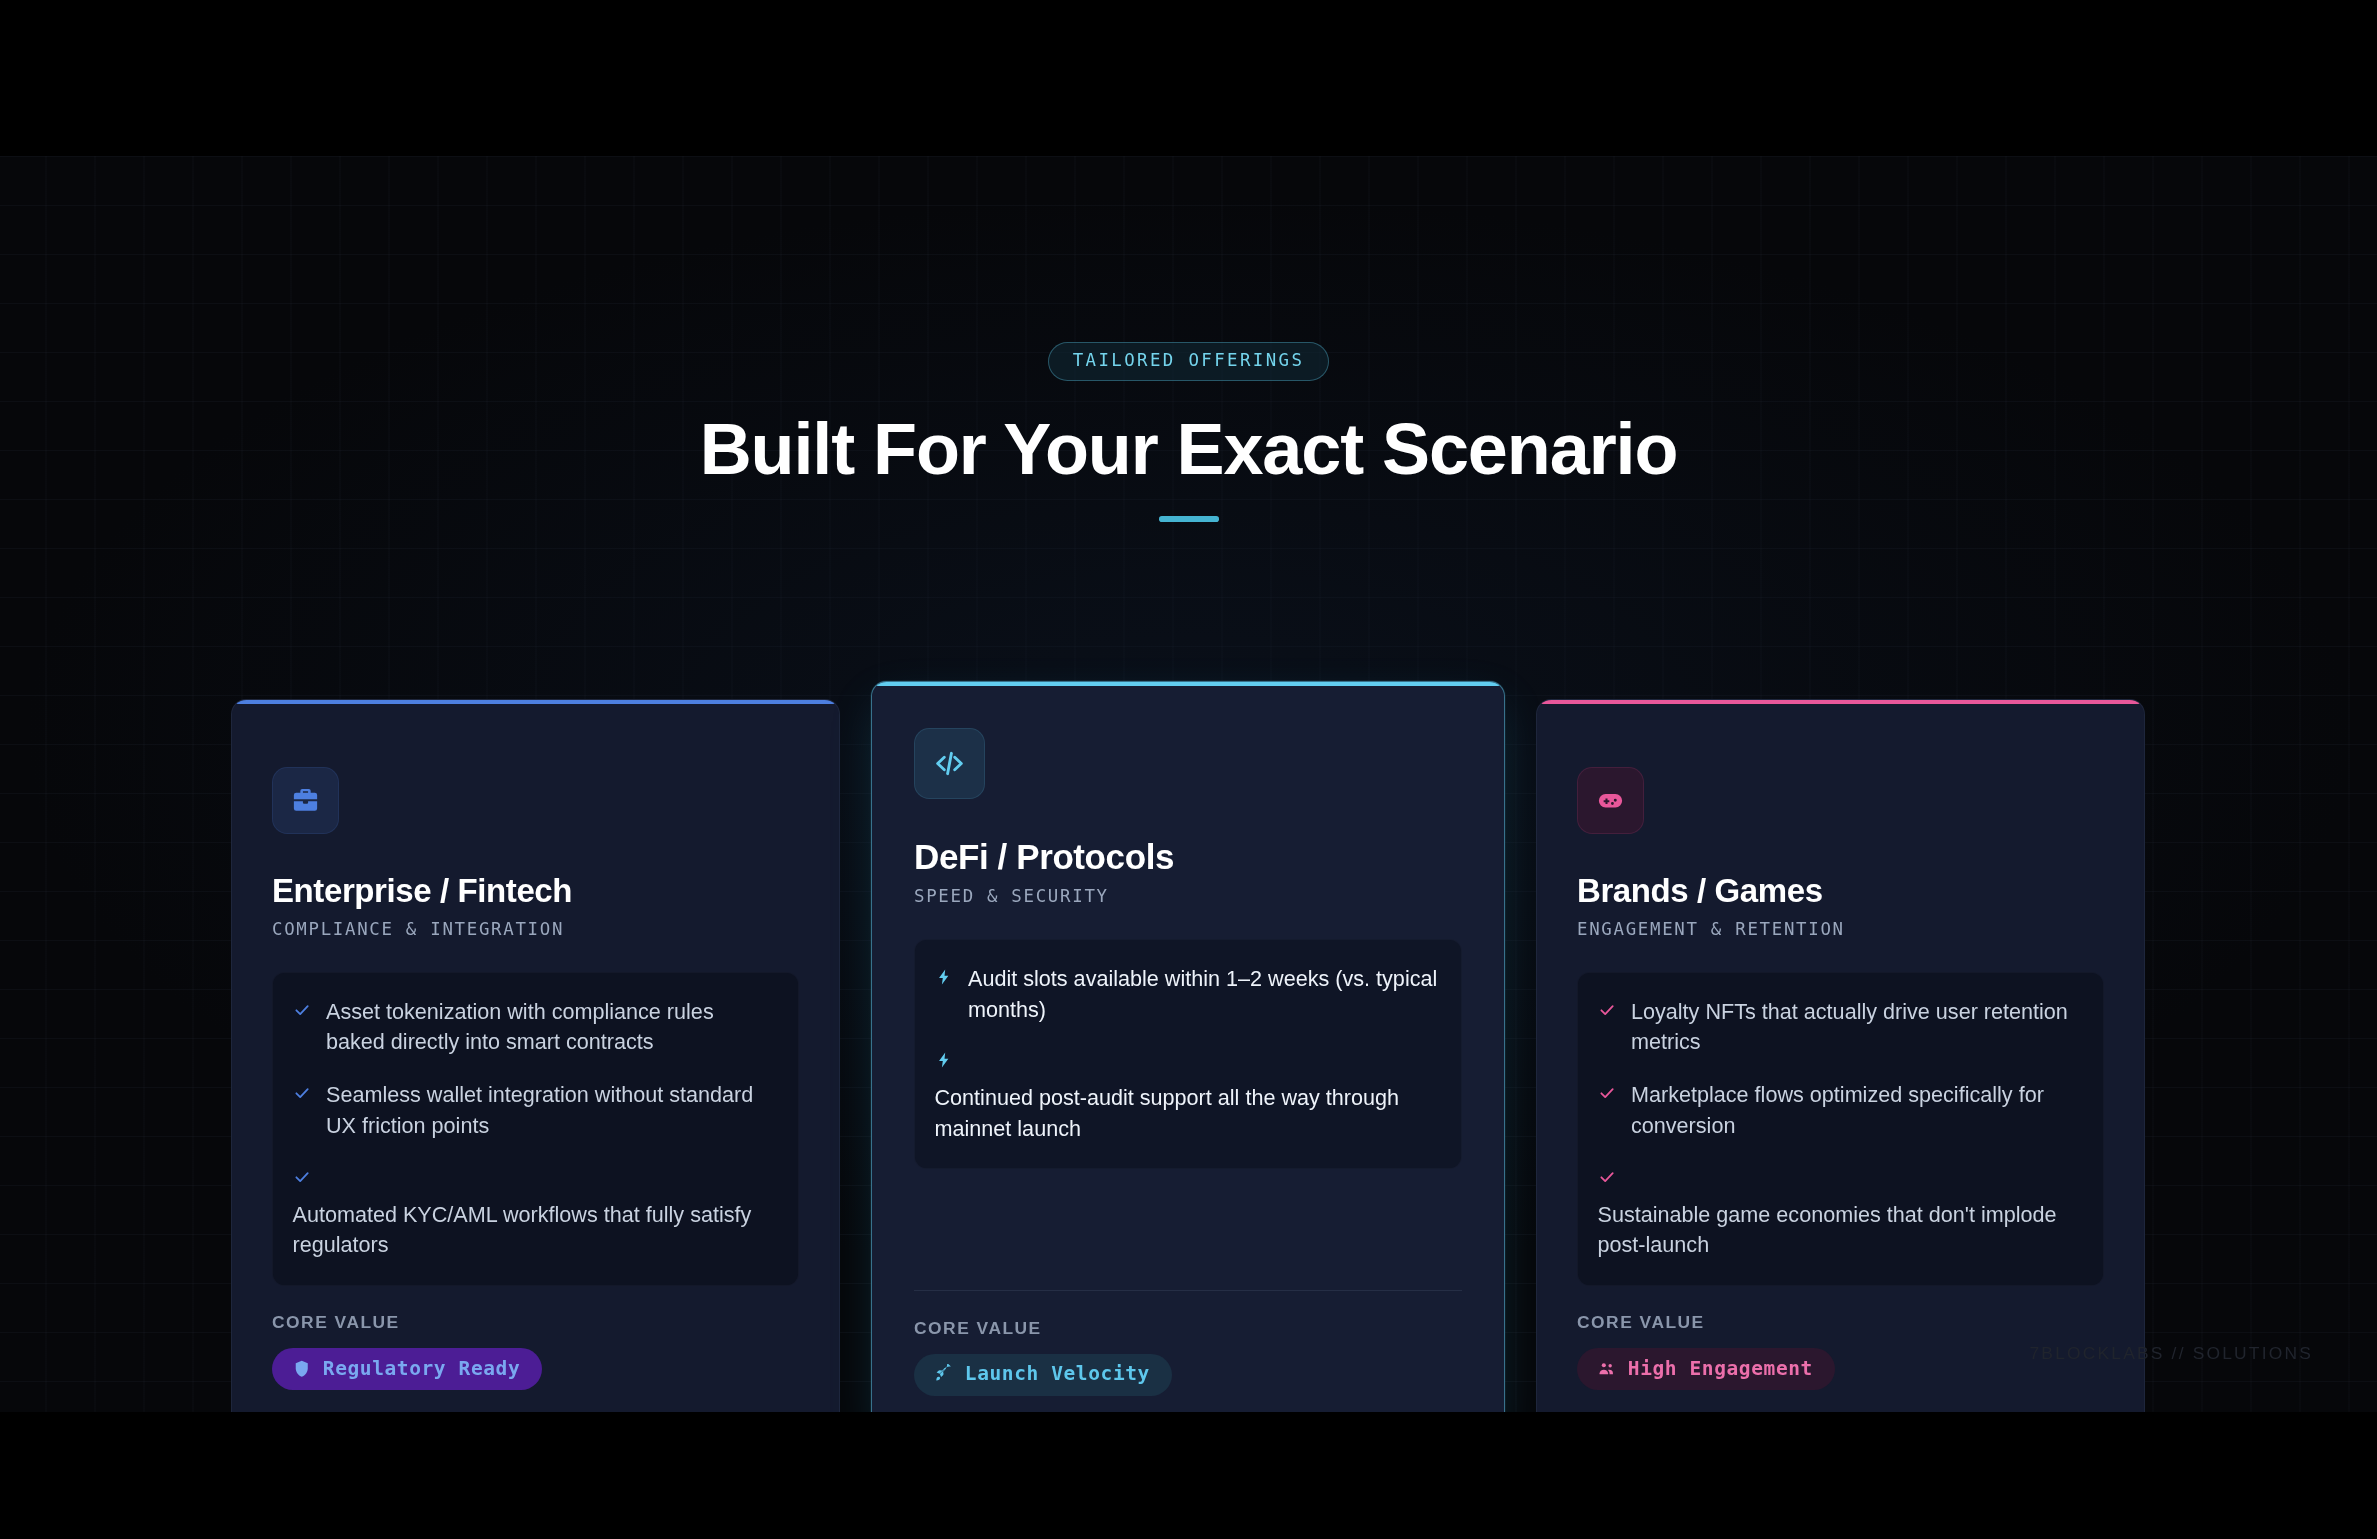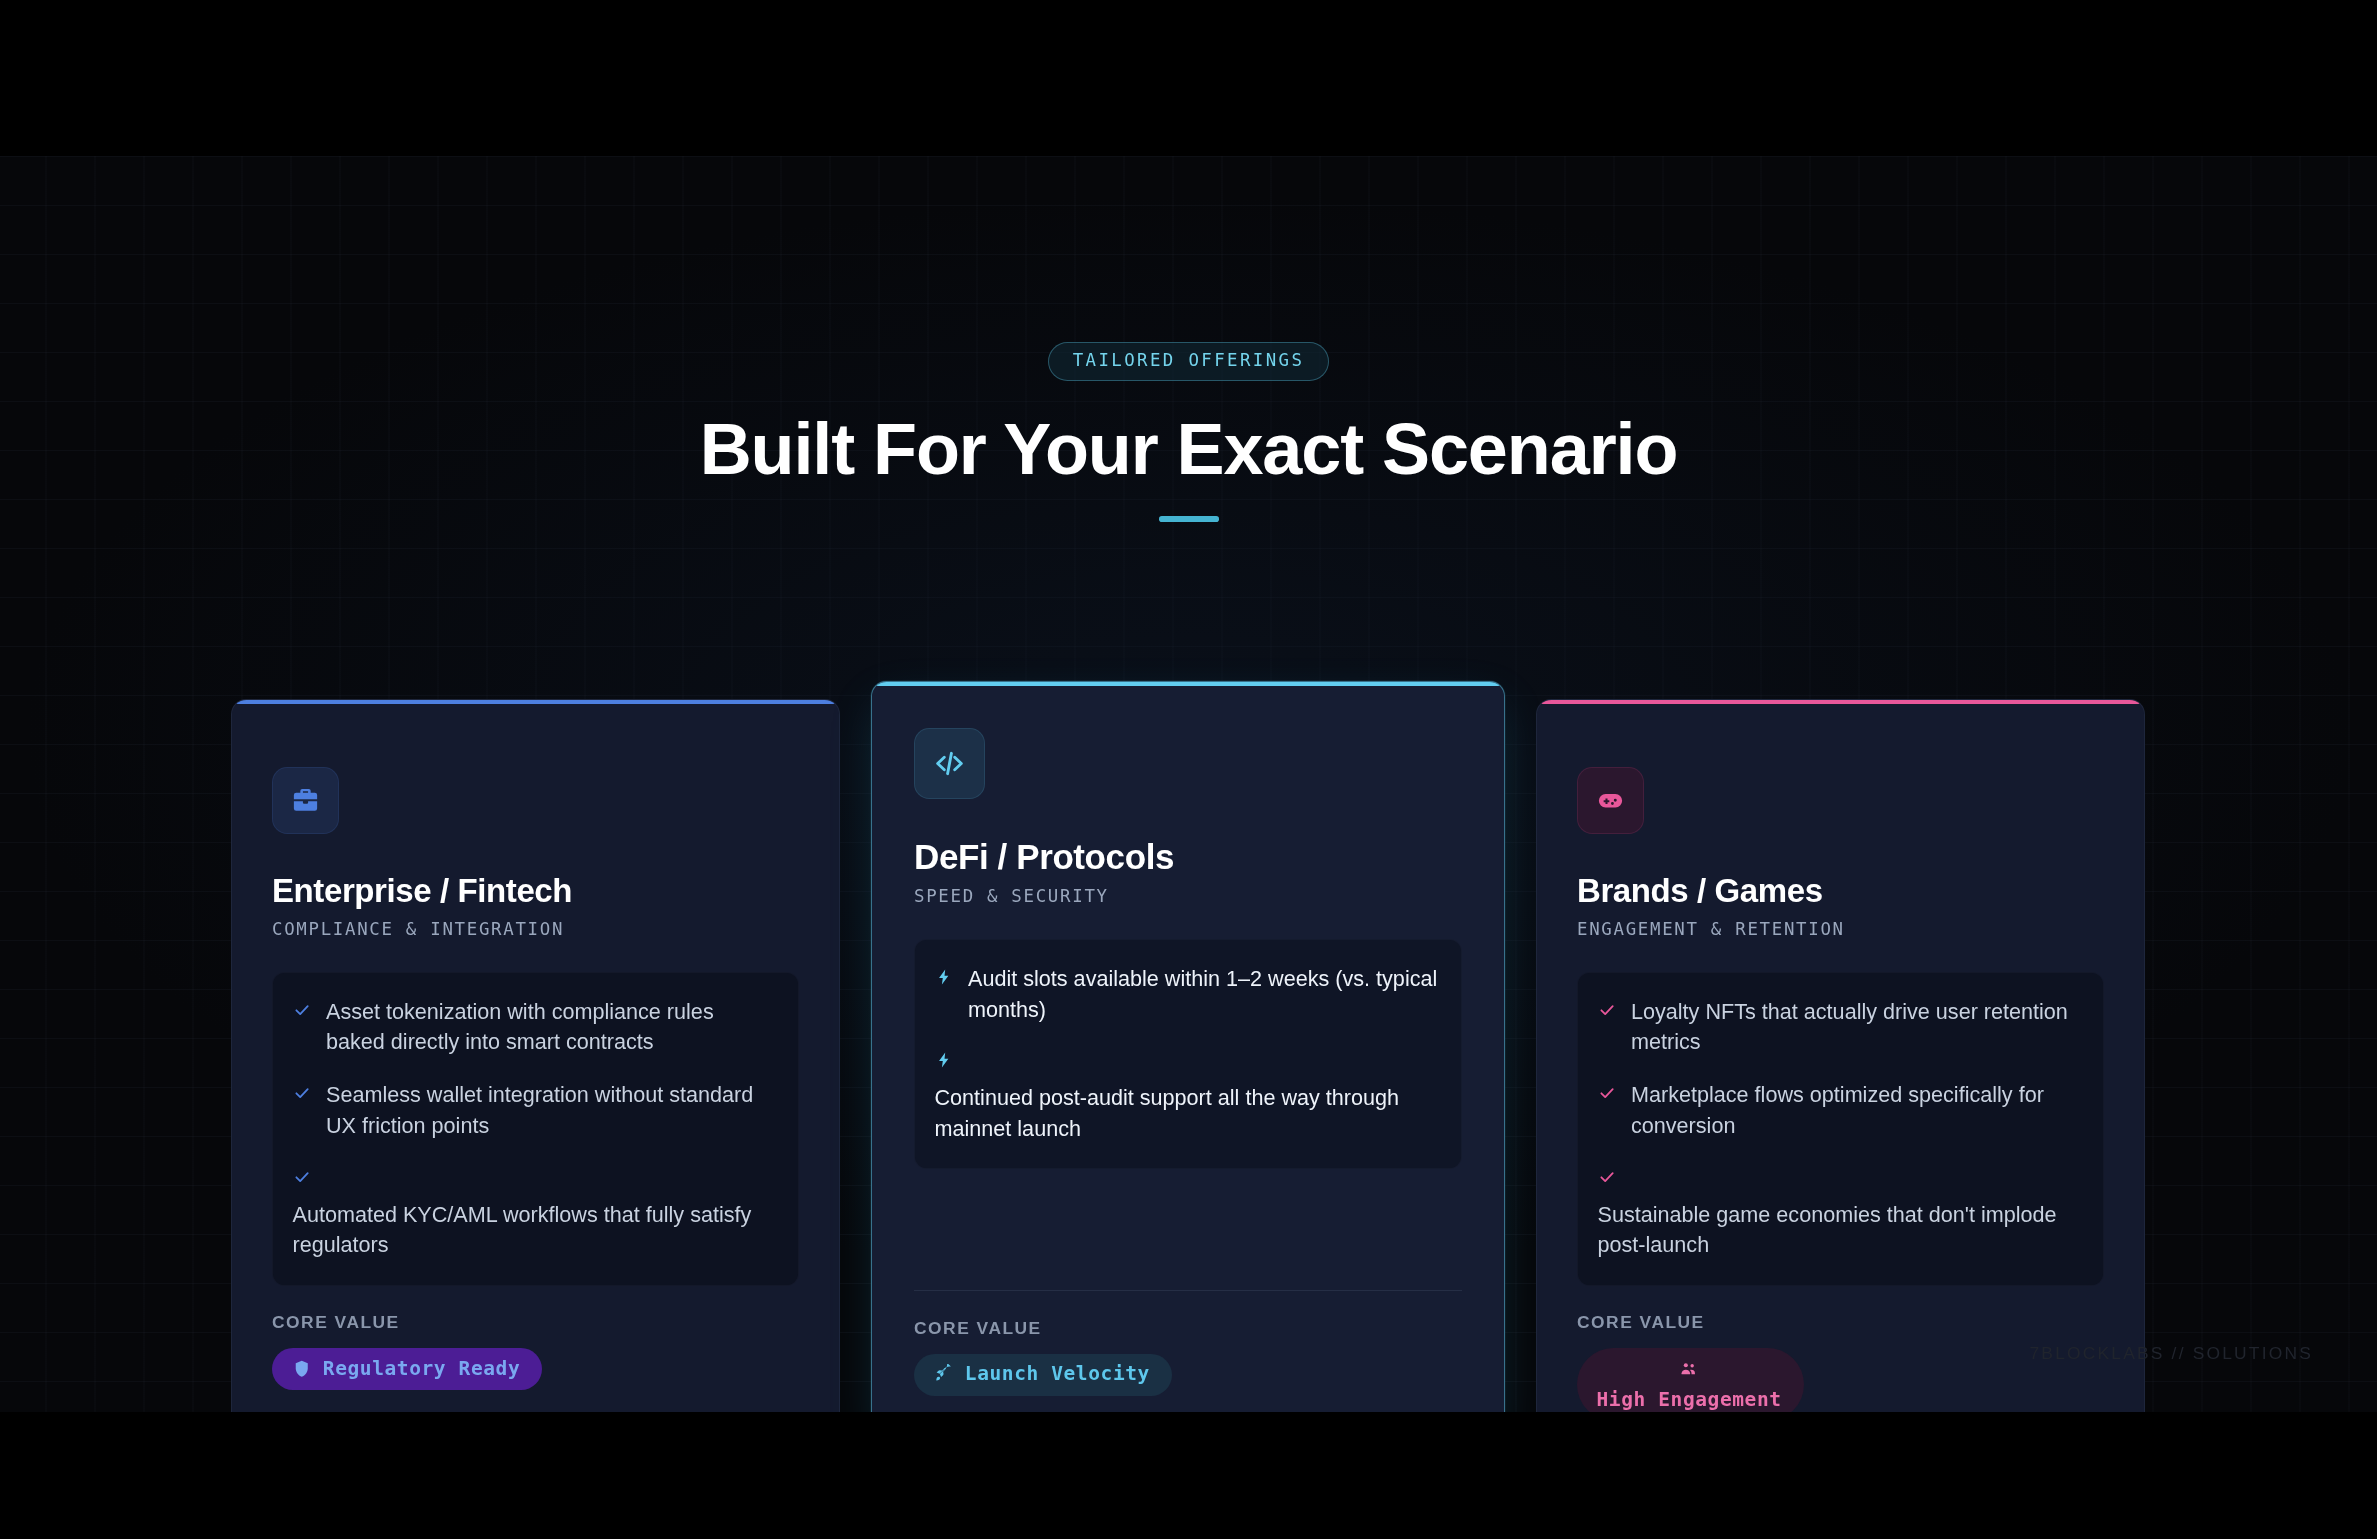--- a/index.html
+++ b/index.html
@@ -313,21 +313,21 @@
               <svg xmlns="http://www.w3.org/2000/svg" width="18" height="18" viewBox="0 0 24 24" fill="none" stroke="#e8579a" stroke-width="2.4" stroke-linecap="round" stroke-linejoin="round">
                 <polyline points="4.5,12.4 9.6,17.4 19.6,6.8"></polyline>
               </svg>
             </span>
             <span class="ftext">Sustainable game economies that don't implode post-launch</span>
           </div>
         </div>
         <div class="spacer"></div>
         <div class="divider"></div>
         <div class="corelabel">CORE VALUE</div>
-        <div><div class="value-pill" style="background: rgb(43, 23, 46); color: rgb(236, 111, 171); flex-direction: column;">
+        <div><div class="value-pill" style="background: rgb(43, 23, 46); color: rgb(236, 111, 171);">
             <span>
               <svg xmlns="http://www.w3.org/2000/svg" width="19.5" height="19.5" viewBox="0 0 24 24" fill="#ec6fab">
                 <circle cx="8.4" cy="7.6" r="2.5"></circle>
                 <circle cx="16.2" cy="8.3" r="2.1"></circle>
                 <path d="M3.2 17.6c0-2.7 2.3-4.5 5.2-4.5s5.2 1.8 5.2 4.5v1.1H3.2v-1.1z"></path>
                 <path d="M15 13.2c2.6 0 4.6 1.5 4.6 3.9v1.6h-4.2v-1.1c0-1.7-.7-3.2-1.9-4.2.5-.1 1-.2 1.5-.2z"></path>
               </svg>
             </span>
             <span>High Engagement</span>
           </div></div>

